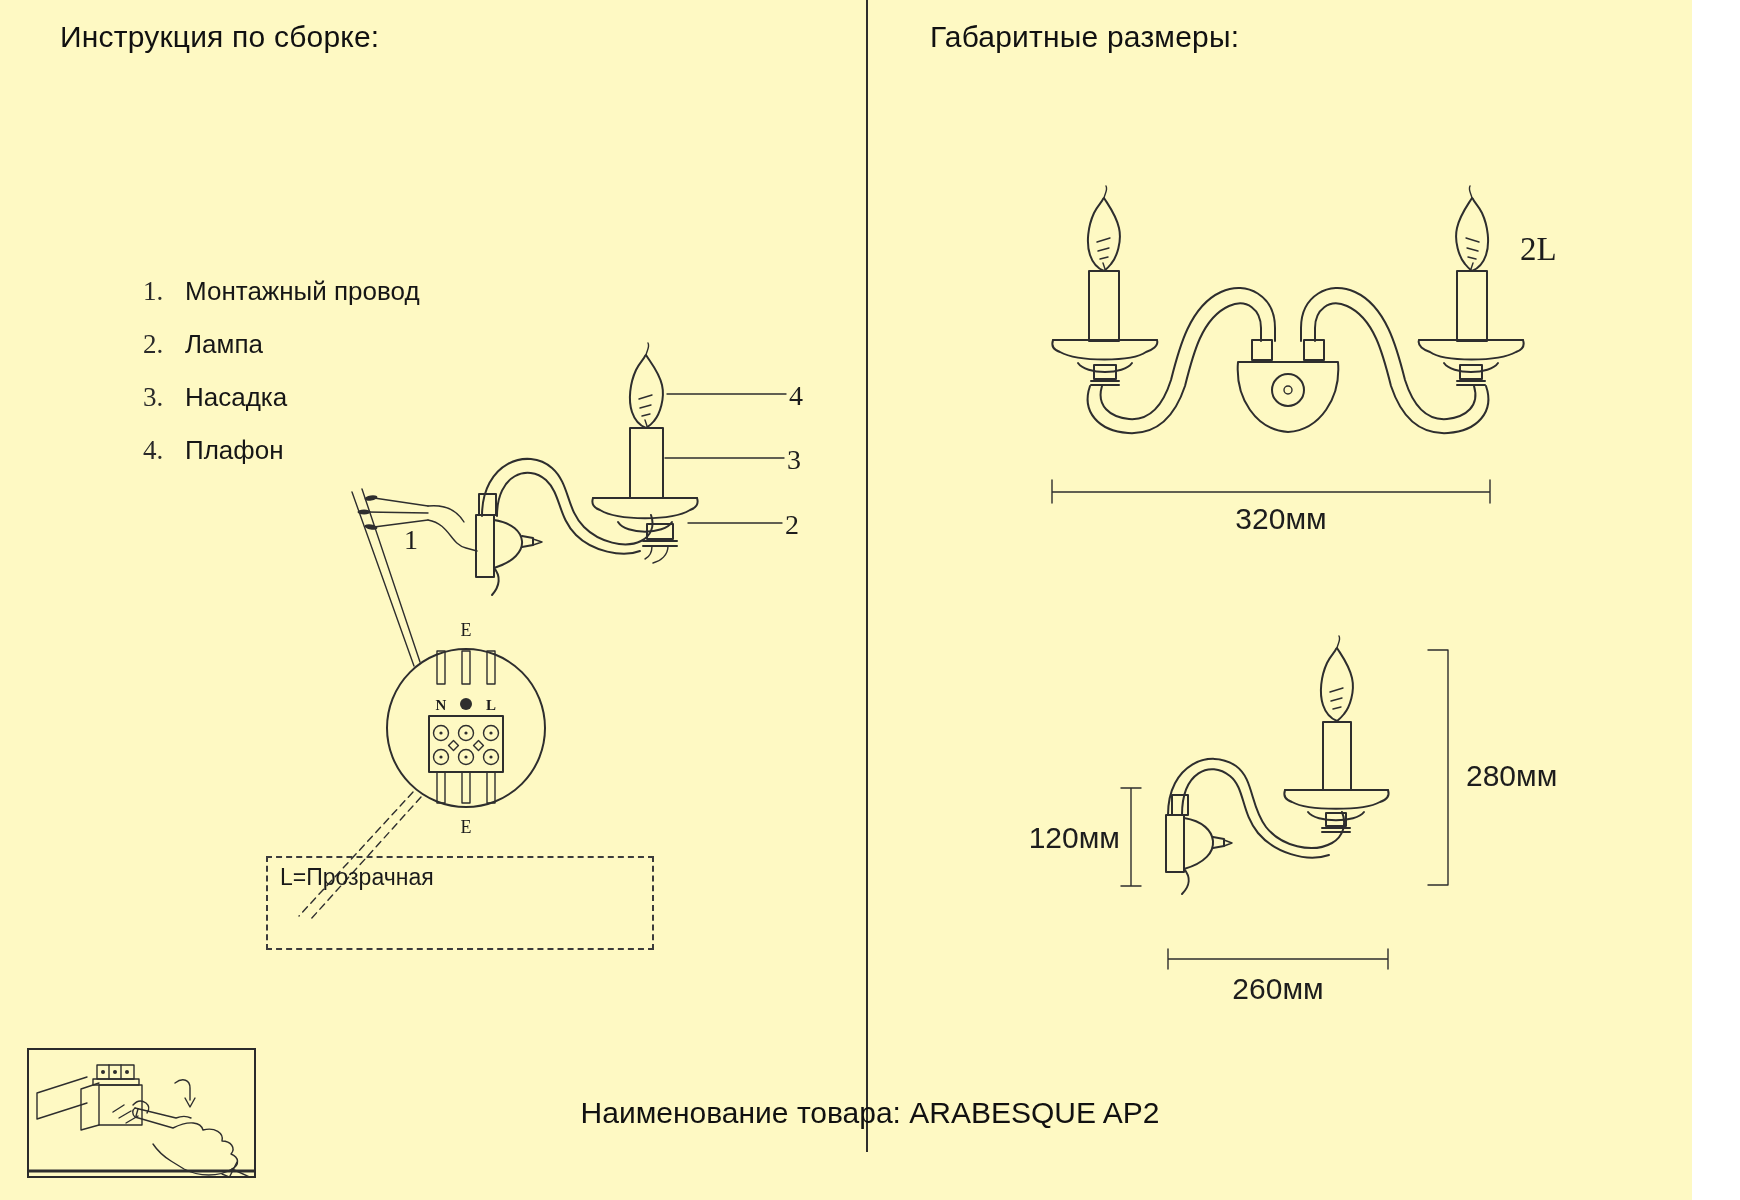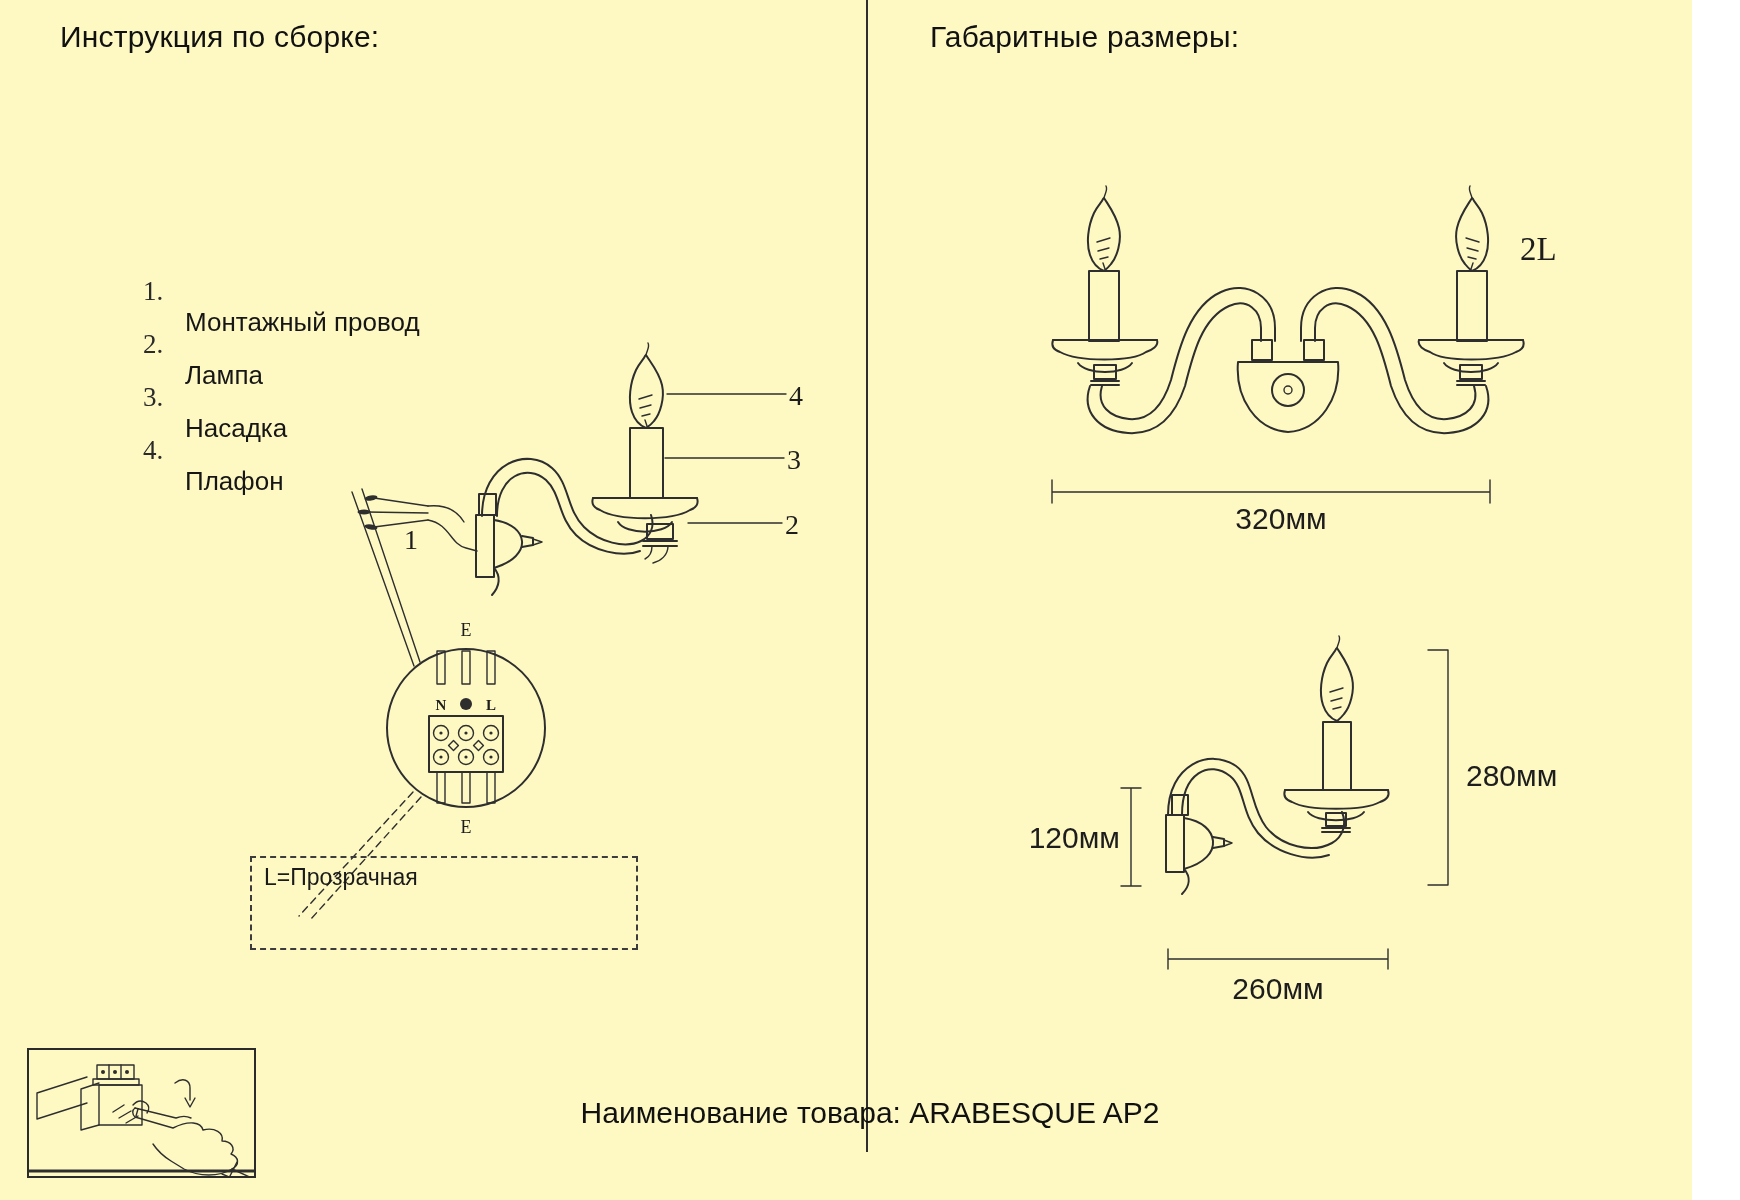--- a/index.html
+++ b/index.html
@@ -5,23 +5,23 @@
   html,body{margin:0;padding:0;background:#ffffff;}
   .canvas{position:relative;width:1692px;height:1200px;background:#fef9c3;overflow:hidden;
           font-family:"Liberation Sans",sans-serif;color:#1d1d1d;}
   .abs{position:absolute;}
   .title{font-size:30px;letter-spacing:0.2px;color:#111;}
   .divider{width:2px;background:#2e2e2e;}
   
   .plist{left:143px;top:276px;}
   .prow{height:53px;display:flex;align-items:flex-start;}
   .pnum{font-family:"Liberation Serif",serif;font-size:27px;color:#2a2a2a;width:42px;}
-  .plab{font-size:26px;color:#161616;margin-top:31px;}
-  
-  .legend{left:250px;top:856px;width:388px;height:94px;border:2px dashed #3c3c3c;
+  .plab{font-size:26px;color:#161616;}
+  
+  .legend{left:266px;top:856px;width:388px;height:94px;border:2px dashed #3c3c3c;
           box-sizing:border-box;padding:5px 0 0 12px;}
   .legend div{font-size:23px;line-height:29px;color:#1a1a1a;white-space:nowrap;}
   
   .footer{left:0;top:1096px;width:1740px;text-align:center;font-size:30px;color:#111;}
   
   .minibox{left:27px;top:1048px;width:229px;height:130px;border:2px solid #2b2b2b;box-sizing:border-box;}
   
   .ln{fill:none;stroke:#2e2e2e;stroke-width:2;stroke-linecap:round;stroke-linejoin:round;}
   .thin{stroke-width:1.4;}
   .dash{stroke-dasharray:7 5;stroke-width:1.4;}

